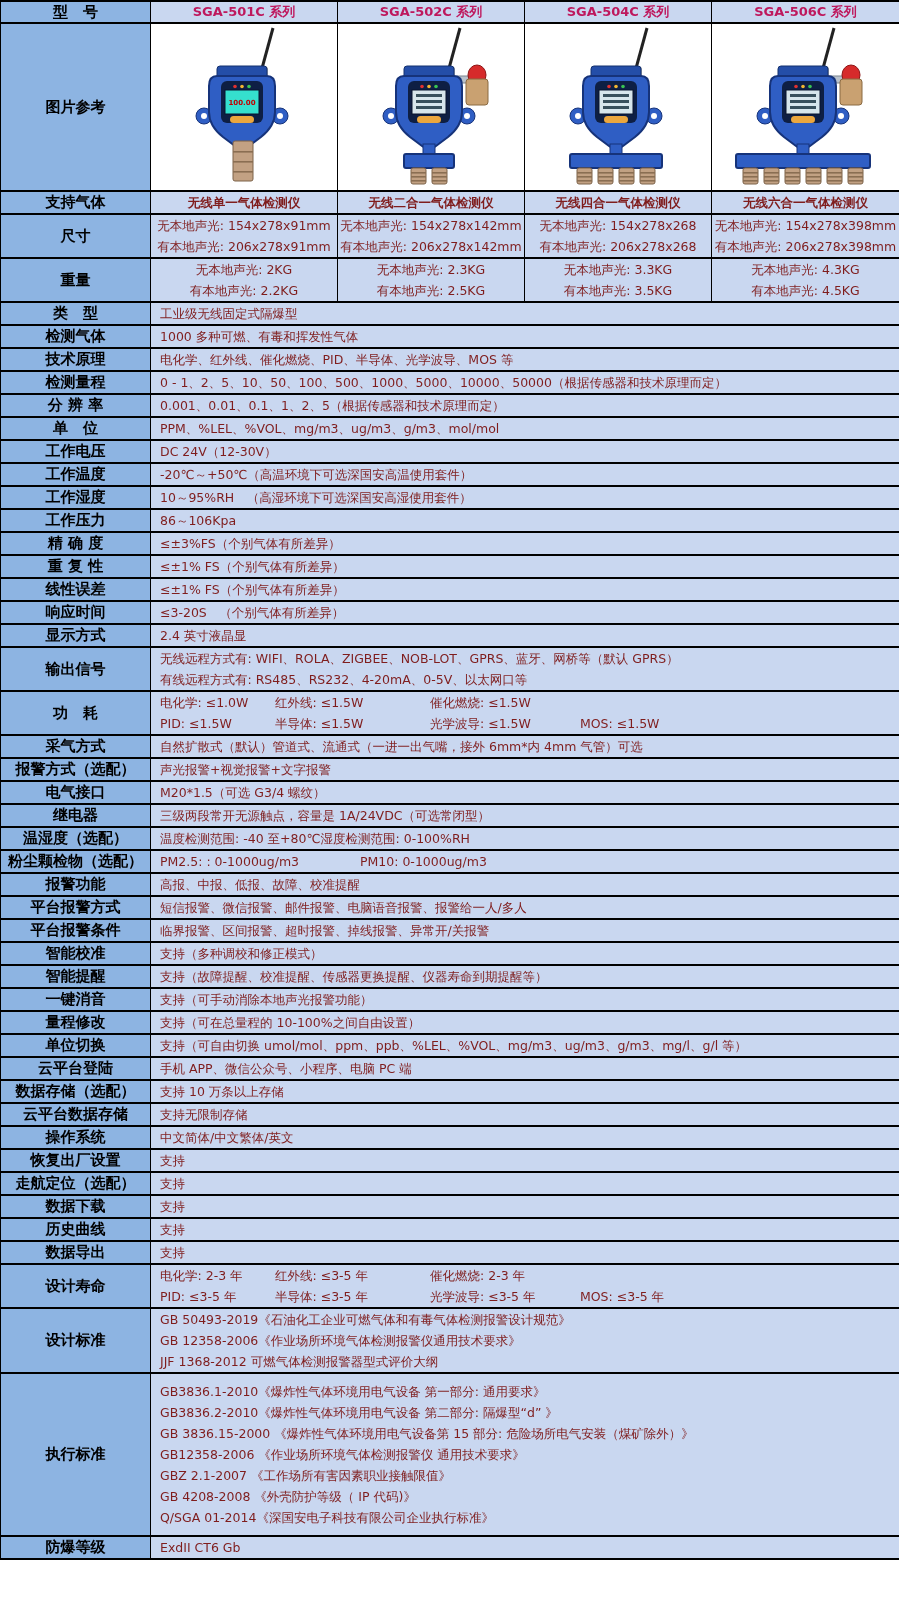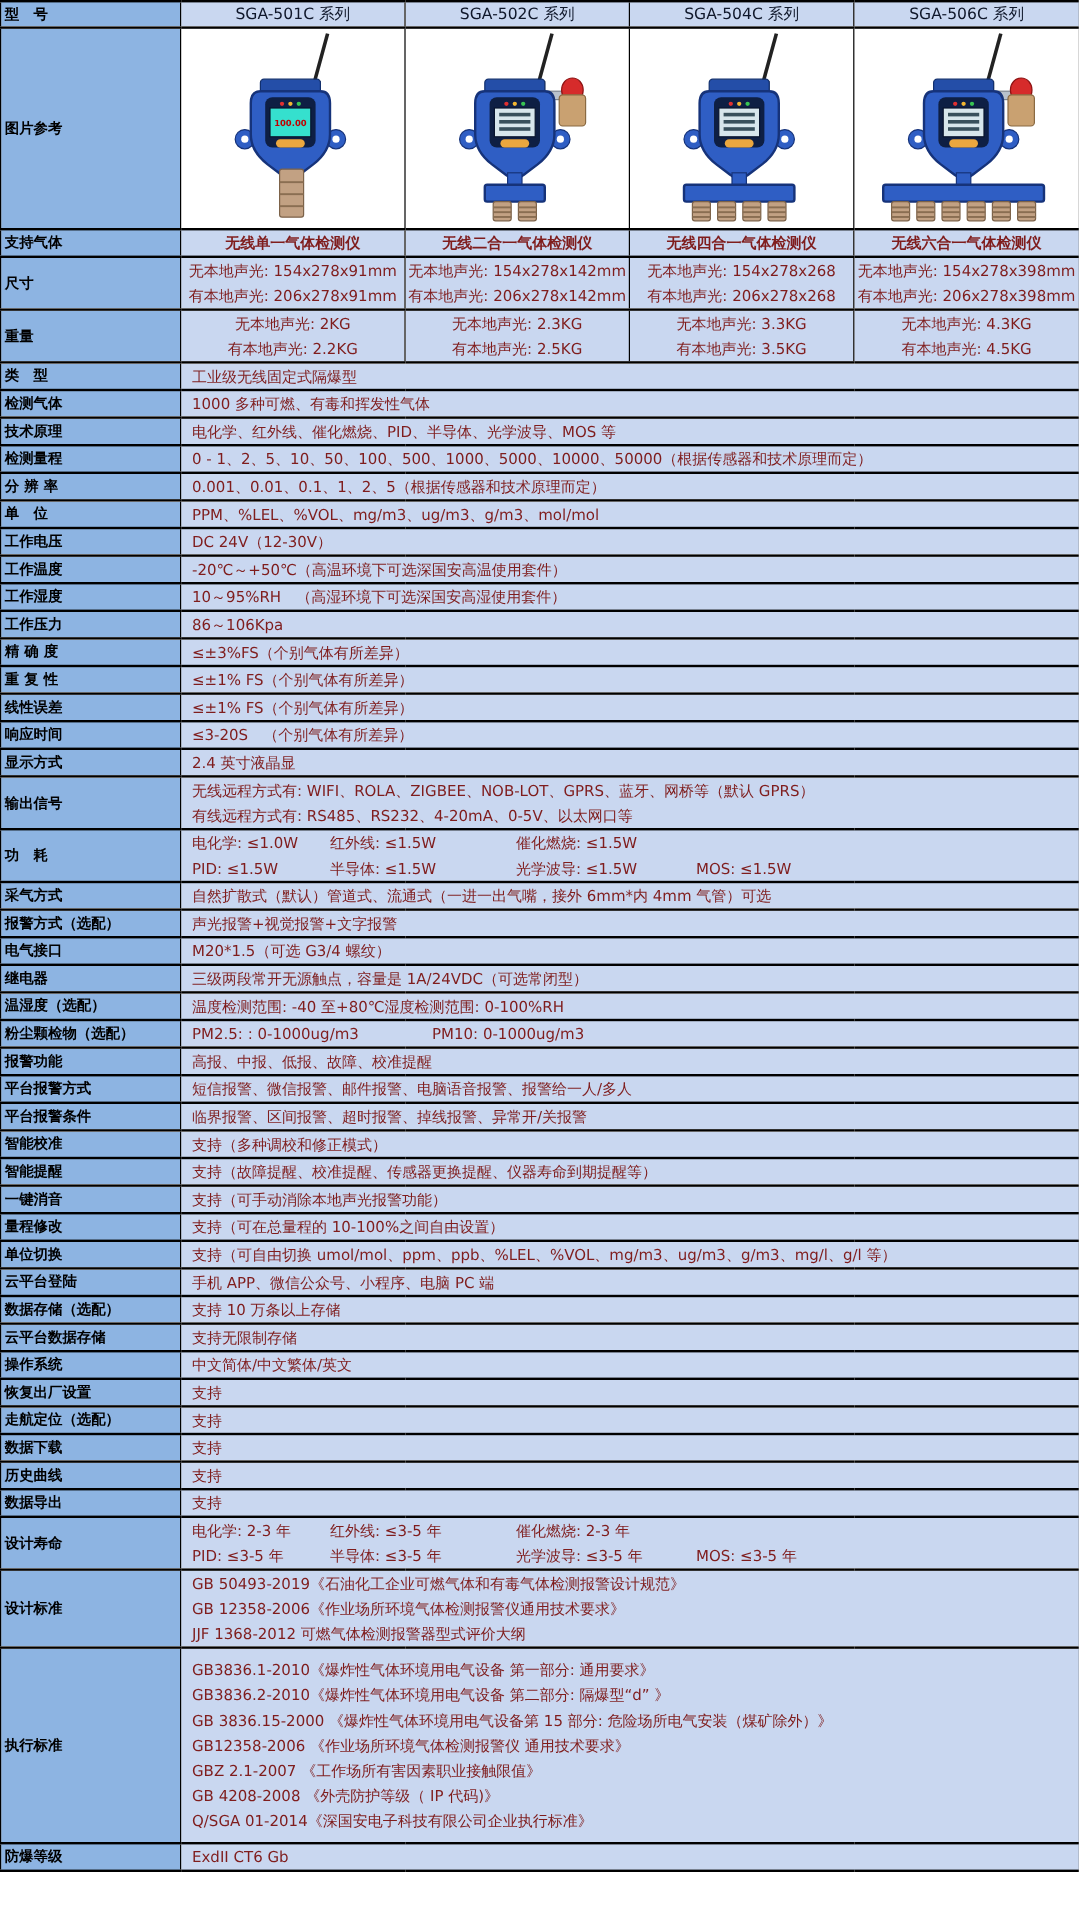--- a/index.html
+++ b/index.html
@@ -1,20 +1,20 @@
 <!DOCTYPE html>
 <html><head>
 <meta charset="utf-8">
 <style>
   html,body{margin:0;padding:0;background:#ffffff;}
   .sheet{width:899px;font-family:"DejaVu Sans","Liberation Sans",sans-serif;}
   table{border-collapse:collapse;width:899px;table-layout:fixed;}
   td{border:1px solid #000;border-top-width:2px;border-bottom-width:2px;padding:0;overflow:hidden;vertical-align:middle;}
-  td.label{background:#8DB4E2;color:#000;font-weight:bold;font-size:12px;padding:0 3px;}
-  td.series{background:#C9D7F0;color:#0f172a;font-weight:normal;font-size:13px;text-align:center;}
+  td.label{background:#8DB4E2;color:#000;font-weight:bold;font-size:15px;text-align:center;padding:0 3px;}
+  td.series{background:#C9D7F0;color:#be185d;font-weight:bold;font-size:13px;text-align:center;}
   td.val{background:#C9D7F0;color:#7f1d1d;font-size:12.5px;text-align:left;padding:0 6px 0 9px;}
   td.val.center{text-align:center;padding:0 2px;}
   td.img-cell{background:#ffffff;text-align:center;padding:0;}
   .line{white-space:pre;line-height:21px;}
   .bold .line{font-weight:bold;}
   .seg{display:inline-block;white-space:pre;}
 </style>
 </head>
 <body>
 

